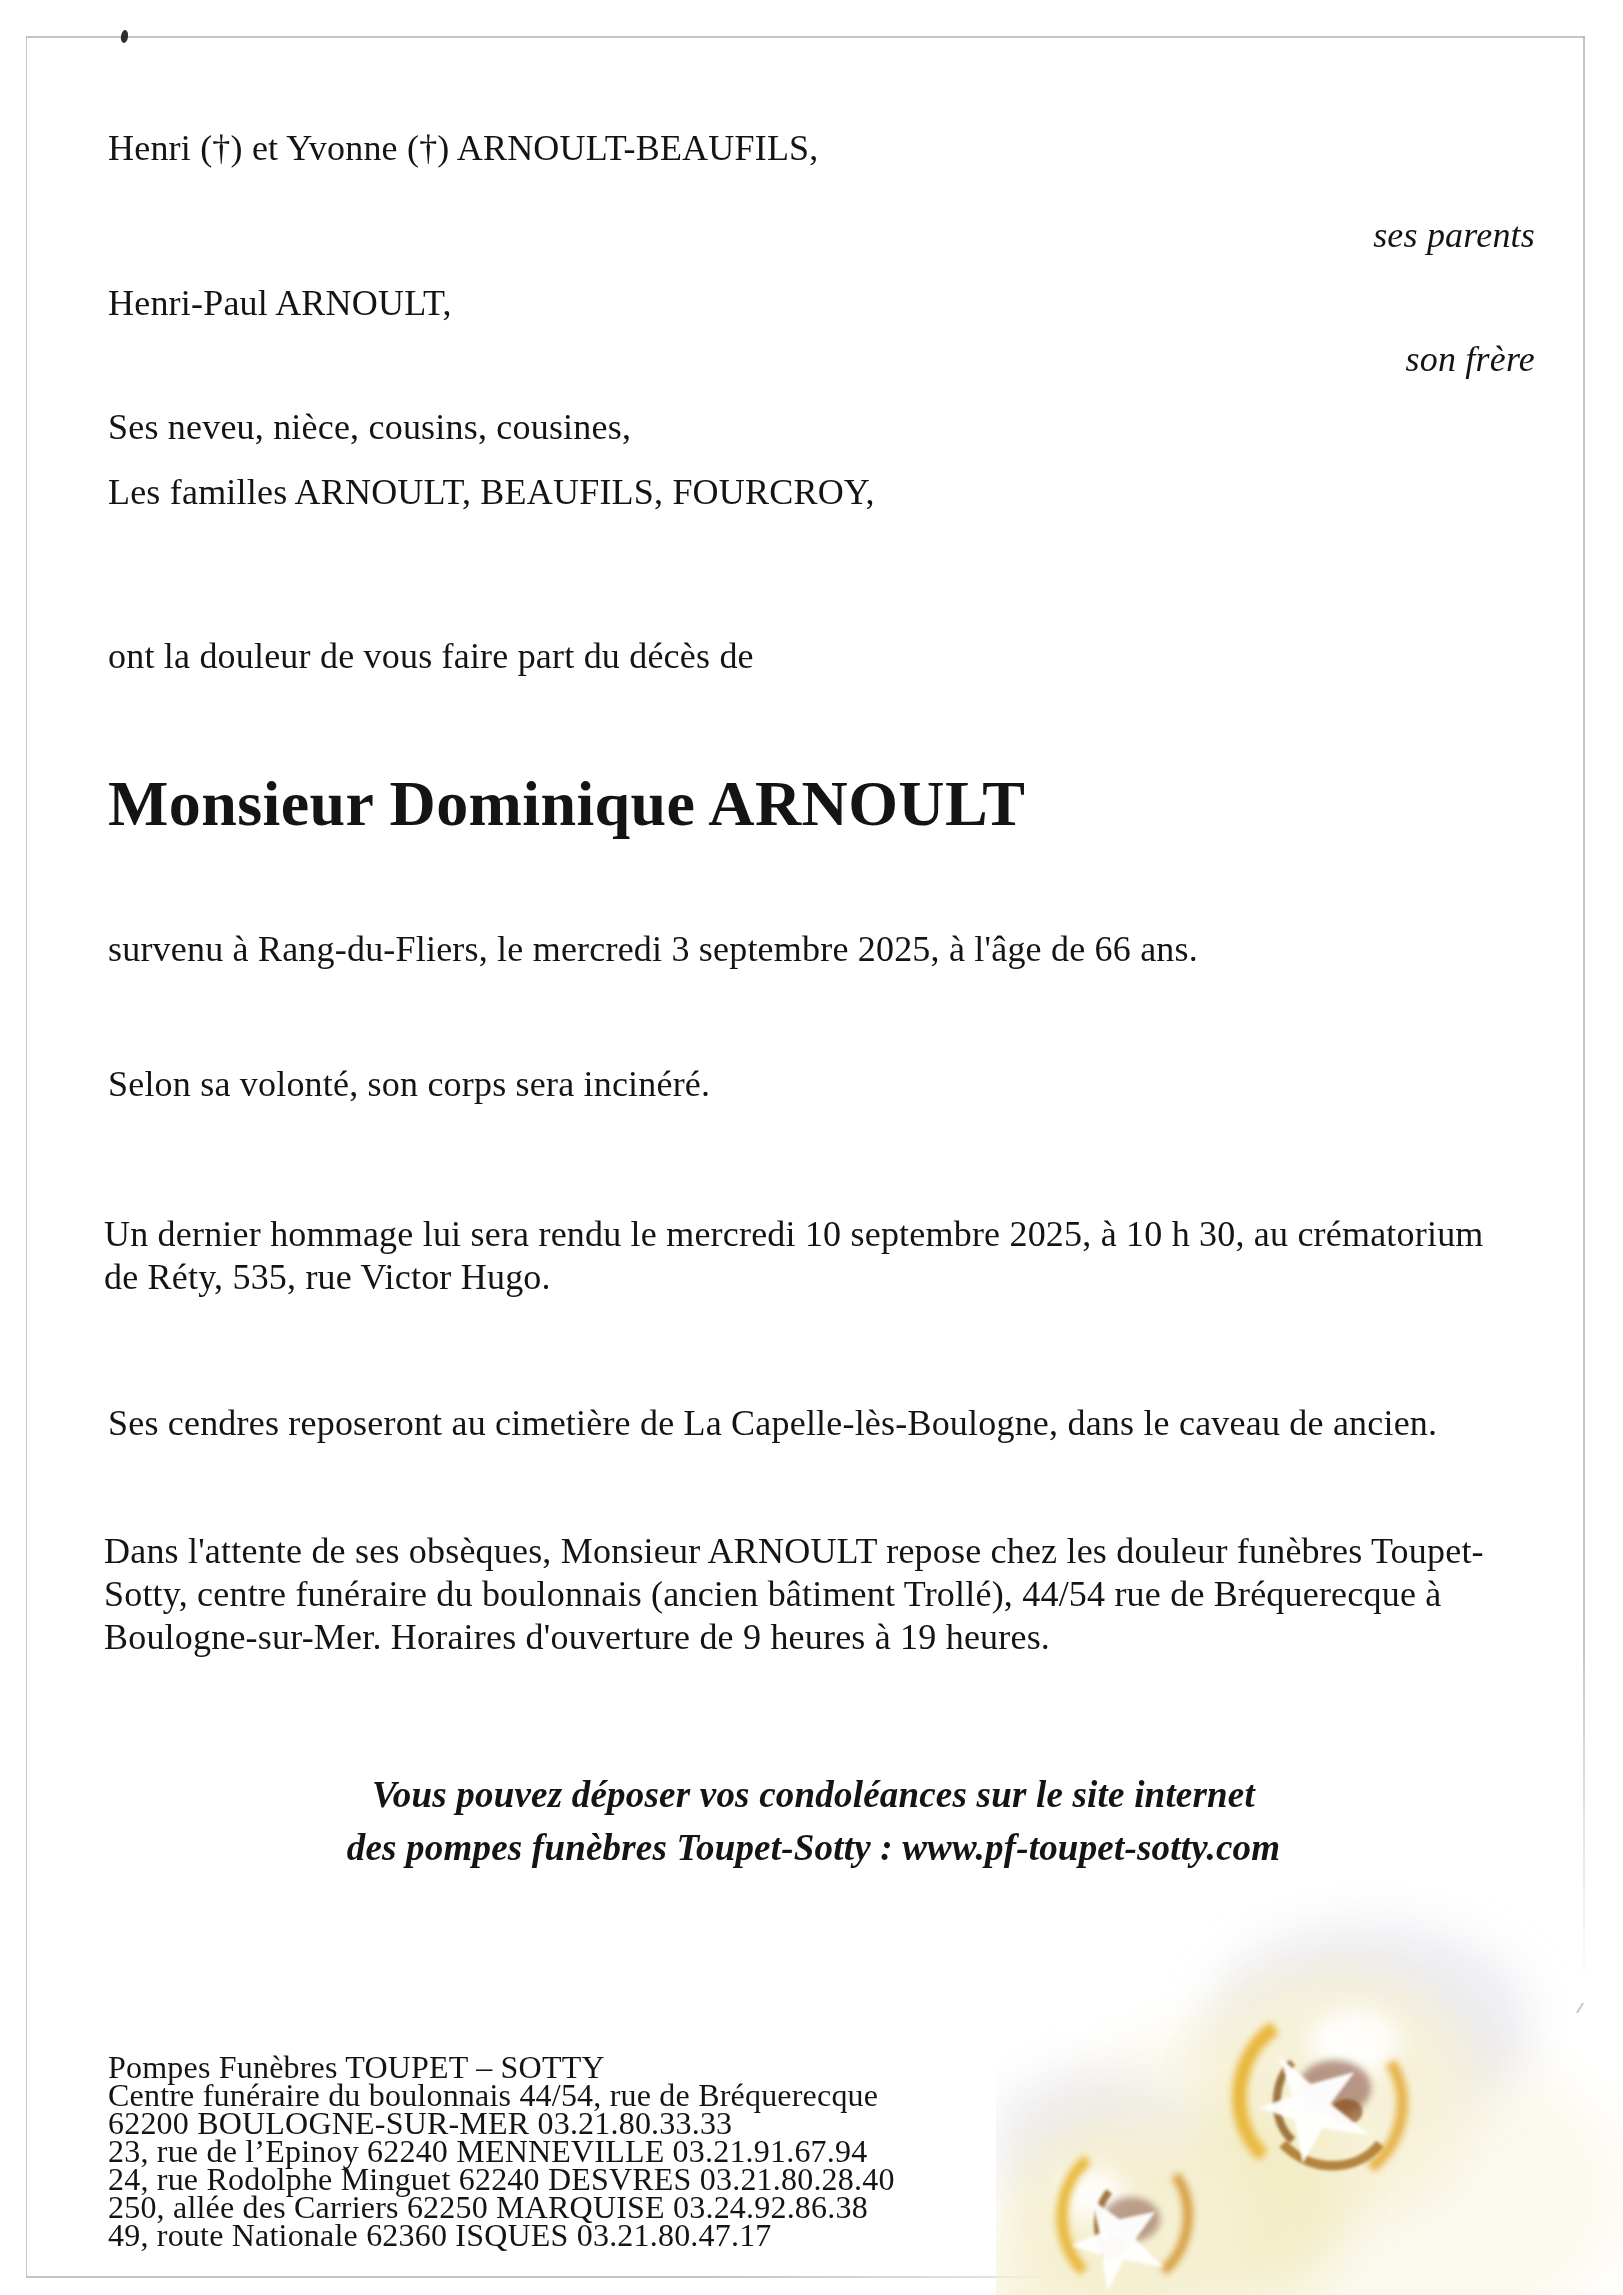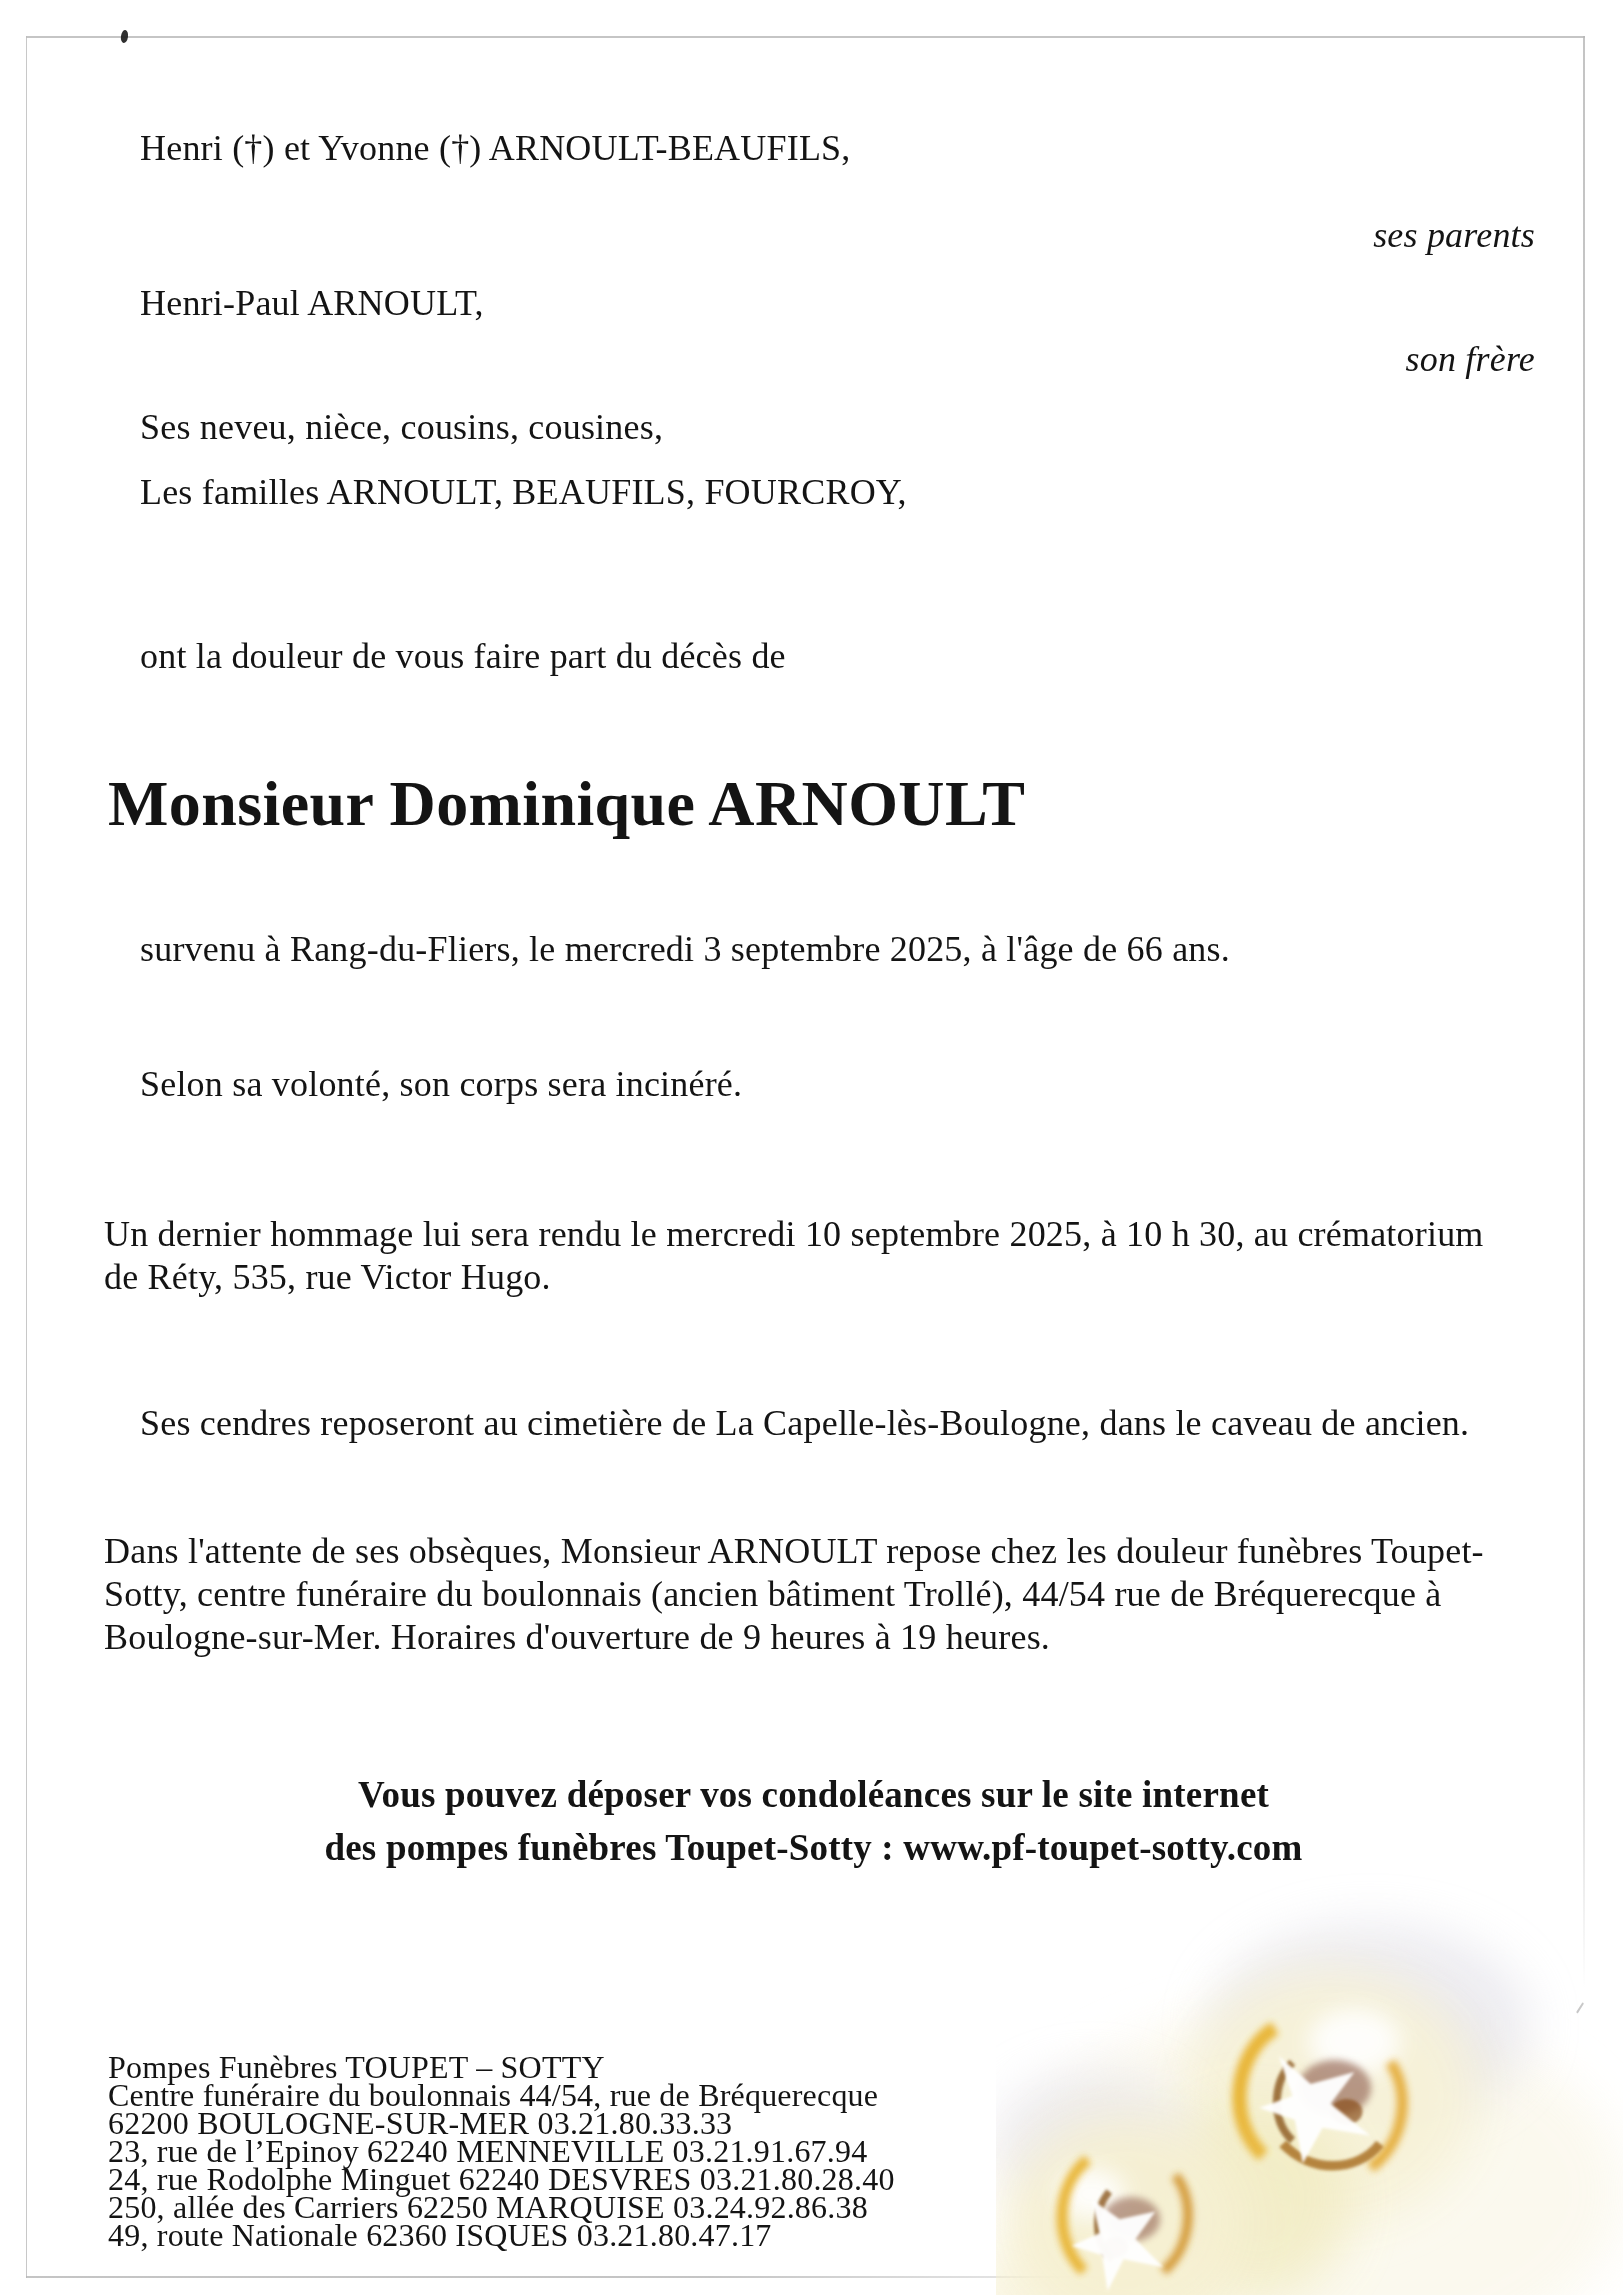--- a/index.html
+++ b/index.html
@@ -20,36 +20,35 @@
     background:linear-gradient(90deg,#b6b6b6 55%,rgba(182,182,182,0));opacity:.8;}
   .ink-dot{position:absolute;left:121px;top:30px;width:7.2px;height:12.8px;border-radius:50%;
     background:#1d1d1d;transform:rotate(8deg);opacity:.92;}
   .scratch{position:absolute;left:1579px;top:2002px;width:2.4px;height:12px;border-radius:1.6px;
     background:#9a9a9a;transform:rotate(32deg);opacity:.55;}
 
   .line{
     position:absolute;left:108px;
     font-size:36px;line-height:43px;white-space:nowrap;
     letter-spacing:0.2px;
-    margin-left:32px;
   }
   .rel-label{
     position:absolute;right:89px;left:auto;
     font-style:italic;text-align:right;
   }
   .para{position:absolute;left:104px;font-size:36px;line-height:43px;letter-spacing:0.2px;}
   .para div{white-space:nowrap;}
   .deceased{
     position:absolute;left:108px;width:1427px;
     font-size:64px;line-height:80px;font-weight:bold;white-space:nowrap;
     letter-spacing:0.4px;
   }
   .condolences{
     position:absolute;left:108px;width:1411px;text-align:center;
-    font-size:37px;line-height:53px;font-weight:bold;
+    font-size:37px;line-height:53px;font-weight:bold;font-style:italic;
     letter-spacing:0.2px;
   }
   .footer{
     position:absolute;left:108px;top:2053px;
     font-size:32px;line-height:28px;letter-spacing:0.2px;
   }
   .footer div{white-space:nowrap;}
   .orchids{position:absolute;left:996px;top:1857px;width:627px;height:438px;}
 </style>
 </head>

